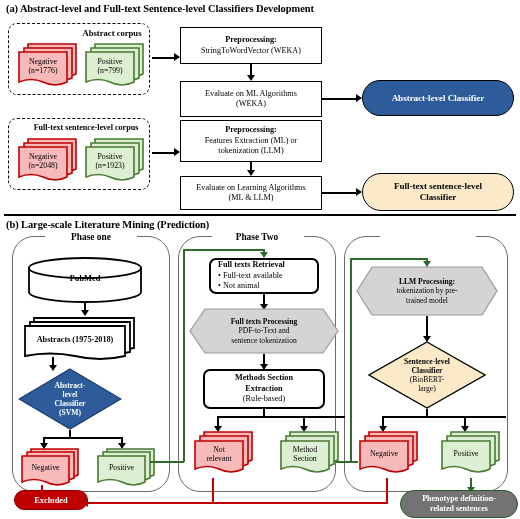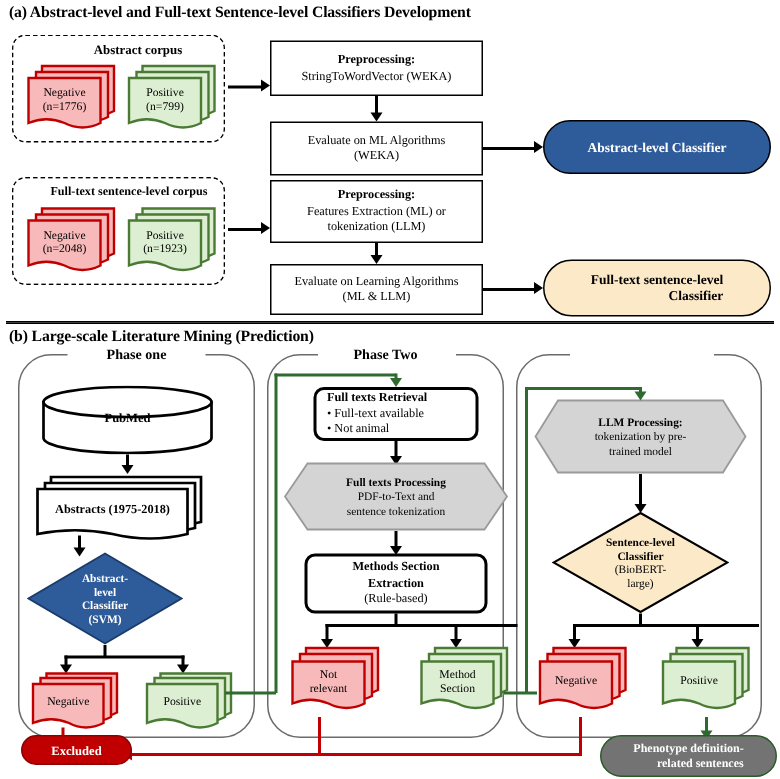--- a/index.html
+++ b/index.html
@@ -16,21 +16,21 @@
   .corpus-label{font-weight:bold;font-size:8.6px;text-align:center;width:100%;}
 
   
   .rect{border:1.6px solid #000;background:#fff;display:flex;align-items:center;
         justify-content:center;text-align:center;}
   .rect .t{font-size:8.2px;line-height:10.5px;}
   .bold{font-weight:bold;}
 
   
   .pill{border:1.4px solid #000;border-radius:40px;display:flex;align-items:center;
-        justify-content:center;text-align:right;font-weight:bold;font-size:9px;line-height:11px;font-family:Liberation Serif, serif;}
+        justify-content:center;text-align:center;font-weight:bold;font-size:9px;line-height:11px;font-family:Liberation Serif, serif;}
 
   
   .diamond{position:absolute;}
   .diamond .dshape{position:absolute;inset:0;}
   .diamond .dtext{position:absolute;inset:0;display:flex;align-items:center;
         justify-content:center;text-align:center;font-size:7.6px;line-height:9.2px;}
 
   
   .hex{position:absolute;}
   .hex .hshape{position:absolute;inset:0;}
@@ -63,21 +63,21 @@
   .divider{position:absolute;left:4px;width:512px;height:0;border-top:1.6px solid #000;border-bottom:0.8px solid #000;}
 </style>
 </head>
 <body>
 
 <div id="root">
 
   <div class="abs panel-title" style="left:6px;top:3px;">(a) Abstract-level and Full-text Sentence-level Classifiers Development</div>
 
   <div class="abs dashbox" style="left:8px;top:23px;width:142px;height:72px;"></div>
-  <div class="abs corpus-label" style="left:4px;top:28px;width:132px;padding-left:44px;">Abstract corpus</div>
+  <div class="abs corpus-label" style="left:24px;top:28px;width:132px;padding-left:44px;">Abstract corpus</div>
 
   <div class="docstack" style="left:16px;top:42px;width:62px;height:46px;">
     <svg width="62" height="46" viewBox="0 0 62 46">
       <g fill="#F7B9B9" stroke="#C00000" stroke-width="1.6">
         <path d="M12 2 h48 v30 q-12 6 -24 0 q-12 -5 -24 0 z"></path>
         <path d="M8 6 h48 v30 q-12 6 -24 0 q-12 -5 -24 0 z"></path>
         <path d="M3 10 h48 v30 q-12 6 -24 0 q-12 -5 -24 0 z"></path>
       </g>
     </svg>
     <div class="dlabel" style="left:3px;top:10px;width:48px;height:28px;">

